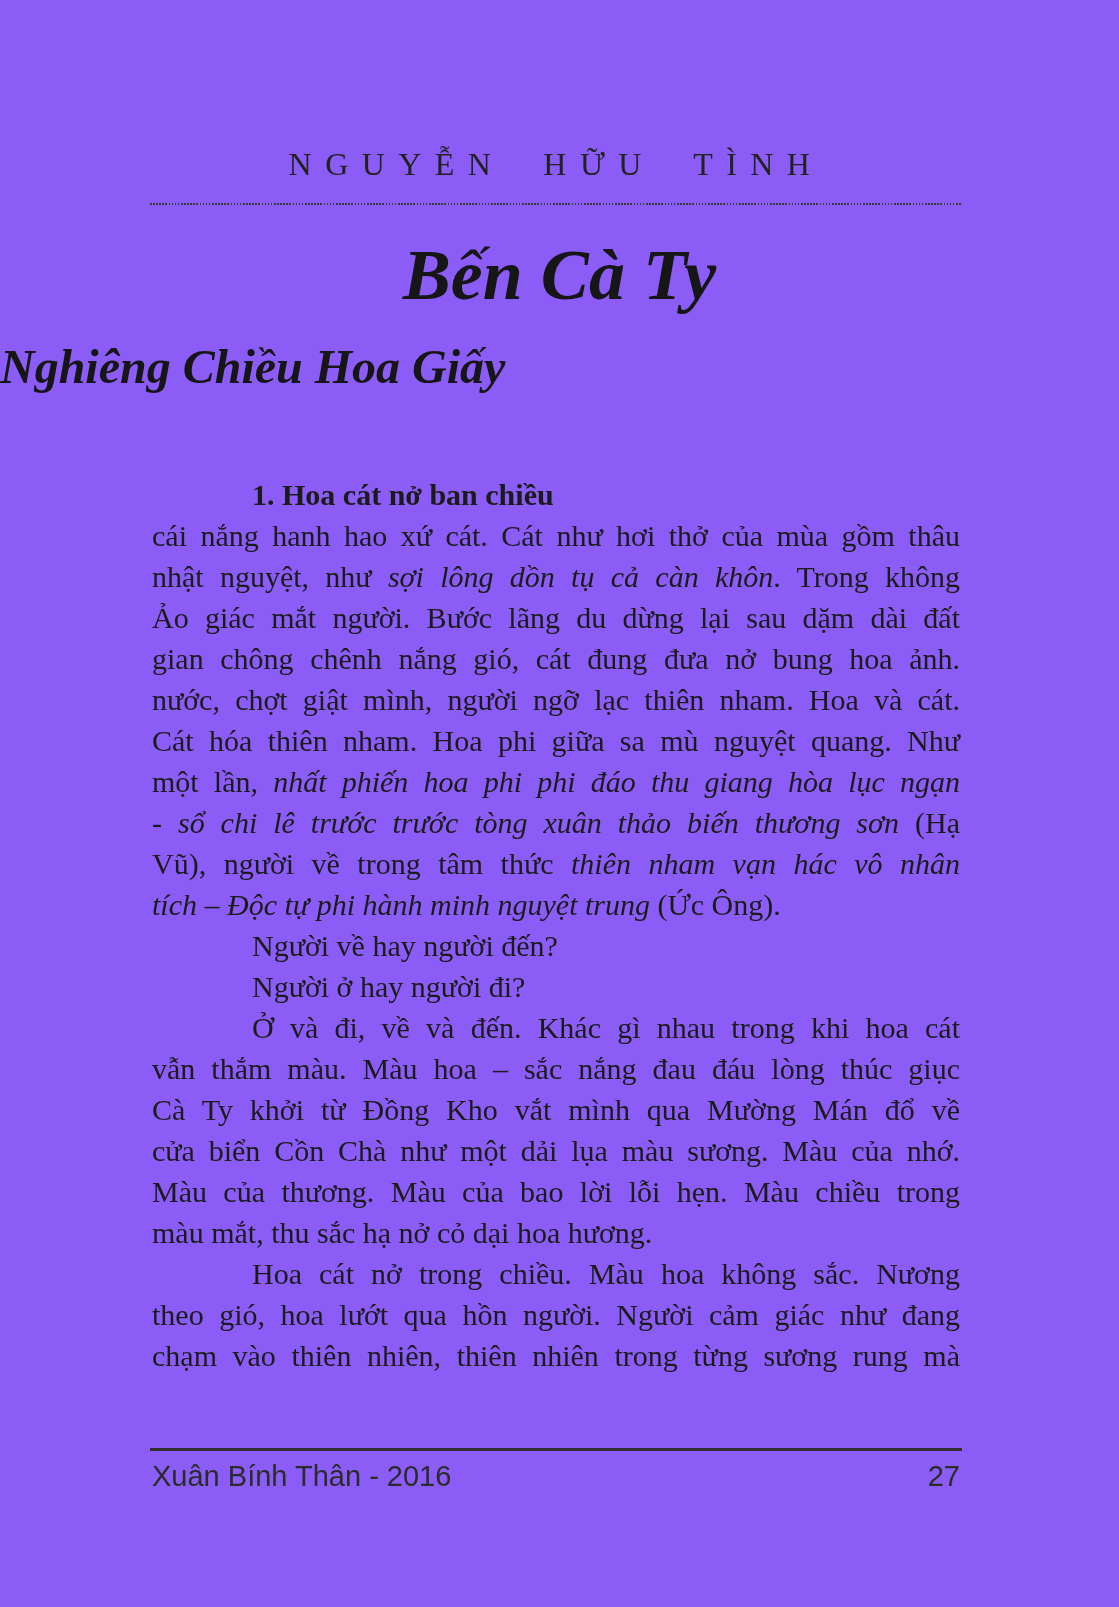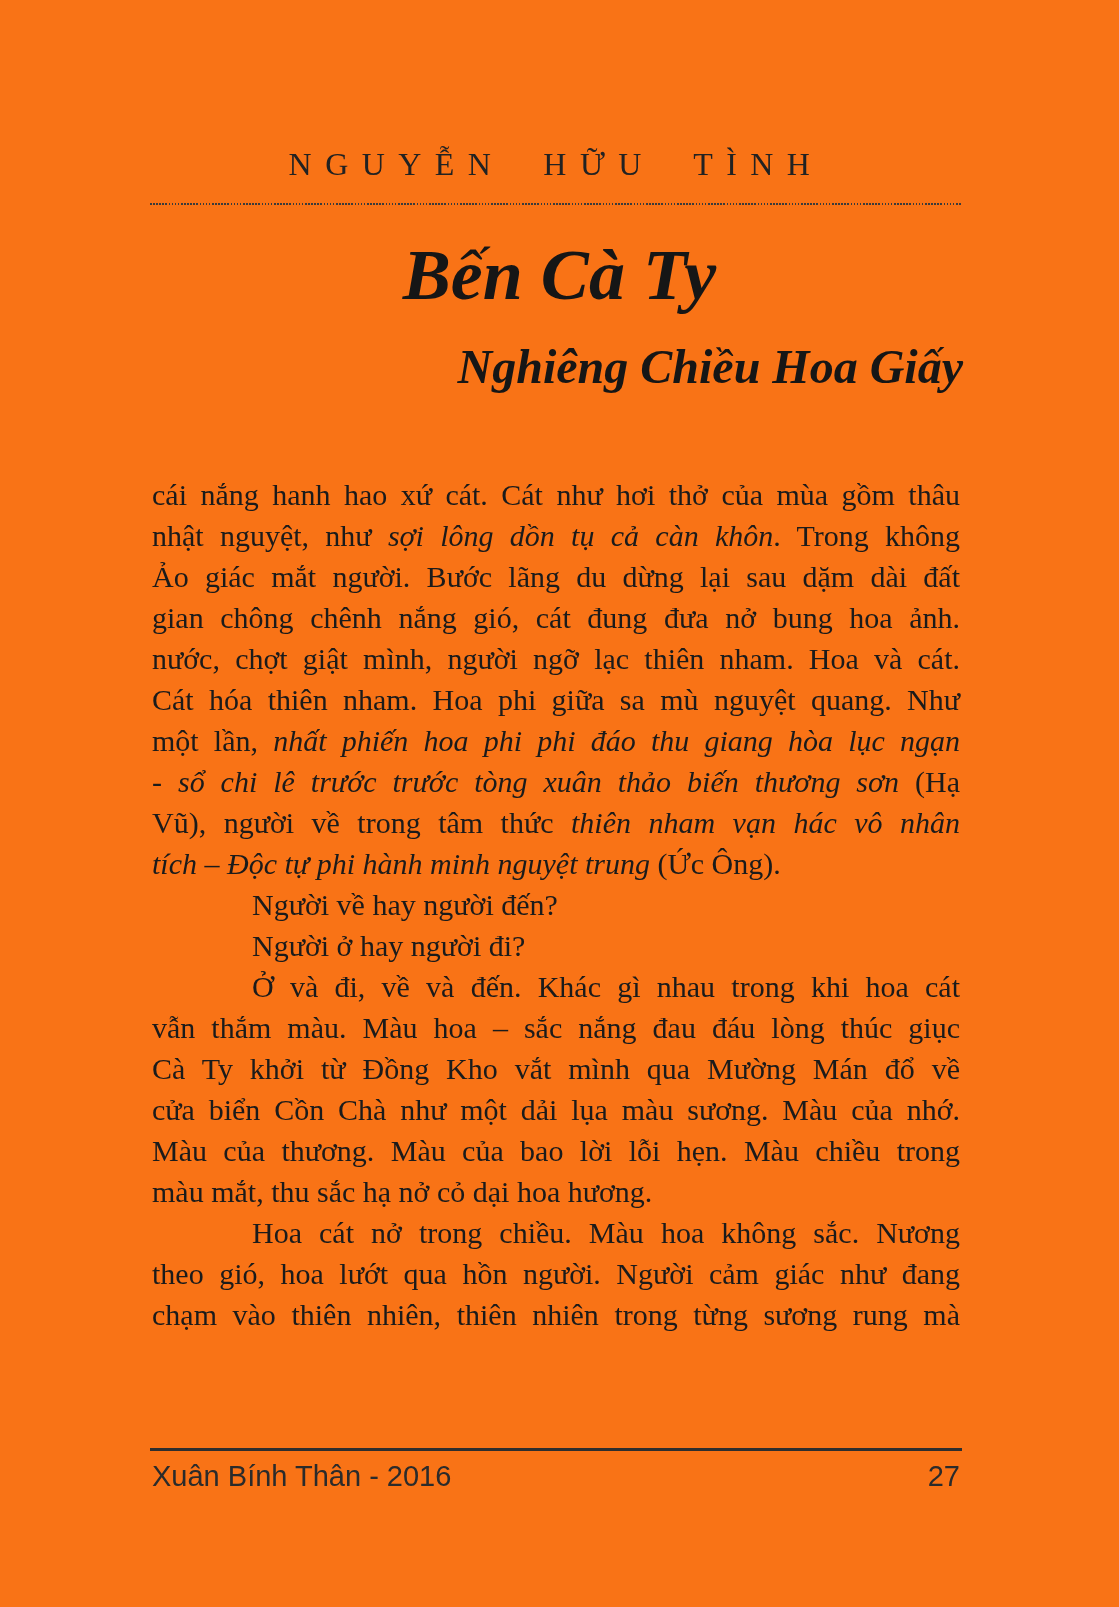--- a/index.html
+++ b/index.html
@@ -3,21 +3,21 @@
 <meta charset="utf-8">
 <style>
   html, body { margin: 0; padding: 0; }
   body {
     width: 1119px; height: 1607px;
     background: #ffffff;
     font-family: "Liberation Serif", "DejaVu Serif", serif;
     color: #1b1b1b;
     -webkit-font-smoothing: antialiased;
   }
-  .page { position: relative; width: 1119px; height: 1607px; background: #f97316; overflow: hidden; }
+  .page { position: relative; width: 1119px; height: 1607px; background: #8b5cf6; overflow: hidden; }
 
   .author {
     position: absolute; top: 146px; left: 152px; width: 808px;
     text-align: center;
     font-size: 32px;
     letter-spacing: 0.42em;
     word-spacing: 0.55em;
     color: #222;
   }
   .header-rule {
@@ -27,21 +27,21 @@
 
   .title {
     position: absolute; top: 230px; left: 0; width: 1119px;
     text-align: center;
     font-size: 72px; font-weight: bold; font-style: italic;
     line-height: 1.25;
     color: #161616;
   }
   .subtitle {
     position: absolute; top: 336px; left: 0; width: 963px;
-    text-align: right;
+    text-align: left;
     font-size: 48px; font-weight: bold; font-style: italic;
     line-height: 1.3;
     color: #161616;
   }
 
   .body-text {
     position: absolute; top: 474px; left: 152px; width: 808px;
     font-size: 30px;
   }
   .section-heading {
@@ -81,20 +81,21 @@
 
   <div class="author">NGUYỄN HỮU TÌNH</div>
 
   <div class="header-rule"></div>
 
   <div class="title">Bến Cà Ty</div>
 
   <div class="subtitle">Nghiêng Chiều Hoa Giấy</div>
 
   <div class="body-text">
+    <div class="section-heading">1. Hoa cát nở ban chiều</div>
     <div id="paragraphs">
         <div class="para">
           <div class="line"><span>cái nắng hanh hao xứ cát. Cát như hơi thở của mùa gồm thâu</span></div>
           <div class="line"><span>nhật nguyệt, như </span><em>sợi lông dồn tụ cả càn khôn</em><span>. Trong không</span></div>
           <div class="line"><span>Ảo giác mắt người. Bước lãng du dừng lại sau dặm dài đất</span></div>
           <div class="line"><span>gian chông chênh nắng gió, cát đung đưa nở bung hoa ảnh.</span></div>
           <div class="line"><span>nước, chợt giật mình, người ngỡ lạc thiên nham. Hoa và cát.</span></div>
           <div class="line"><span>Cát hóa thiên nham. Hoa phi giữa sa mù nguyệt quang. Như</span></div>
           <div class="line"><span>một lần, </span><em>nhất phiến hoa phi phi đáo thu giang hòa lục ngạn</em></div>
           <div class="line"><em>- sổ chi lê trước trước tòng xuân thảo biến thương sơn</em><span> (Hạ</span></div>

